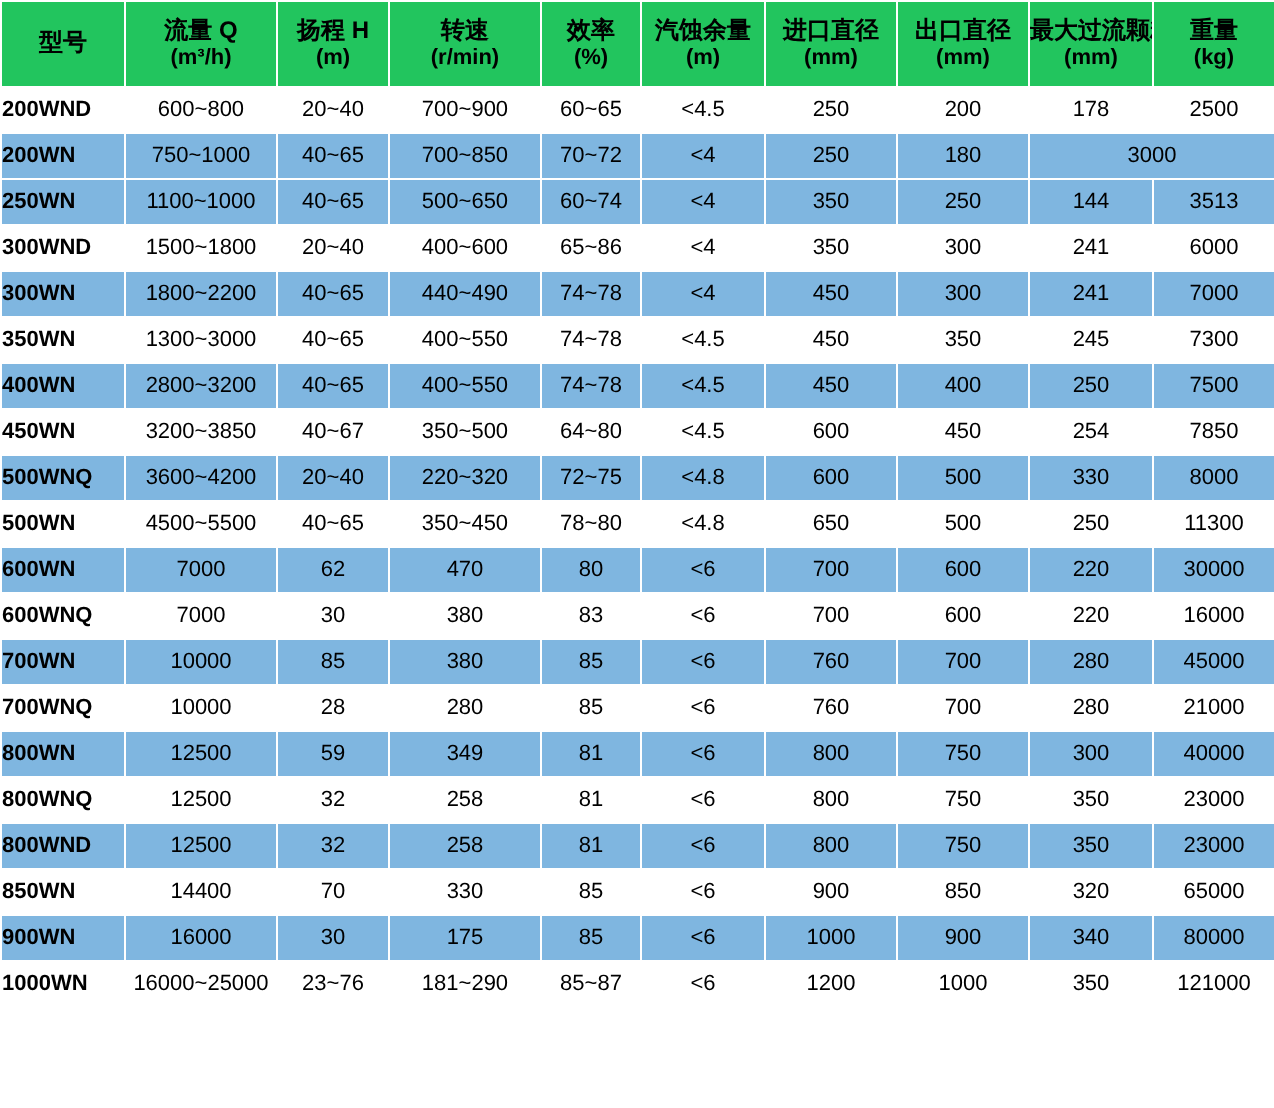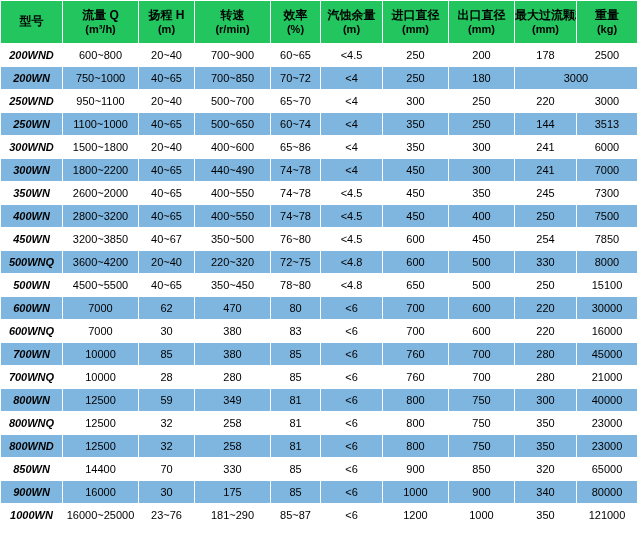--- a/index.html
+++ b/index.html
@@ -48,22 +48,21 @@
     background: #ffffff;
   }
   table.spec-table tbody tr.row-even td {
     background: #7fb6e0;
   }
   table.spec-table tbody td {
     height: 22px;
   }
   table.spec-table tbody td.col-model {
     font-weight: bold;
-    text-align: center;
-    font-style: italic;
+    text-align: left;
   }
   
   col.c0 { width: 62px; }
   col.c1 { width: 76px; }
   col.c2 { width: 56px; }
   col.c3 { width: 76px; }
   col.c4 { width: 50px; }
   col.c5 { width: 62px; }
   col.c6 { width: 66px; }
   col.c7 { width: 66px; }
@@ -146,32 +145,20 @@
         <td class="col-model">200WN</td>
         <td>750~1000</td>
         <td>40~65</td>
         <td>700~850</td>
         <td>70~72</td>
         <td>&lt;4</td>
         <td>250</td>
         <td>180</td>
         <td colspan="2">3000</td>
       </tr>
-      <tr class="row-odd">
-        <td class="col-model">250WND</td>
-        <td>950~1100</td>
-        <td>20~40</td>
-        <td>500~700</td>
-        <td>65~70</td>
-        <td>&lt;4</td>
-        <td>300</td>
-        <td>250</td>
-        <td>220</td>
-        <td>3000</td>
-      </tr>
       <tr class="row-even">
         <td class="col-model">250WN</td>
         <td>1100~1000</td>
         <td>40~65</td>
         <td>500~650</td>
         <td>60~74</td>
         <td>&lt;4</td>
         <td>350</td>
         <td>250</td>
         <td>144</td>
@@ -196,21 +183,21 @@
         <td>440~490</td>
         <td>74~78</td>
         <td>&lt;4</td>
         <td>450</td>
         <td>300</td>
         <td>241</td>
         <td>7000</td>
       </tr>
       <tr class="row-odd">
         <td class="col-model">350WN</td>
-        <td>2600~2000</td>
+        <td>1300~3000</td>
         <td>40~65</td>
         <td>400~550</td>
         <td>74~78</td>
         <td>&lt;4.5</td>
         <td>450</td>
         <td>350</td>
         <td>245</td>
         <td>7300</td>
       </tr>
       <tr class="row-even">
@@ -223,21 +210,21 @@
         <td>450</td>
         <td>400</td>
         <td>250</td>
         <td>7500</td>
       </tr>
       <tr class="row-odd">
         <td class="col-model">450WN</td>
         <td>3200~3850</td>
         <td>40~67</td>
         <td>350~500</td>
-        <td>76~80</td>
+        <td>64~80</td>
         <td>&lt;4.5</td>
         <td>600</td>
         <td>450</td>
         <td>254</td>
         <td>7850</td>
       </tr>
       <tr class="row-even">
         <td class="col-model">500WNQ</td>
         <td>3600~4200</td>
         <td>20~40</td>
@@ -252,21 +239,21 @@
       <tr class="row-odd">
         <td class="col-model">500WN</td>
         <td>4500~5500</td>
         <td>40~65</td>
         <td>350~450</td>
         <td>78~80</td>
         <td>&lt;4.8</td>
         <td>650</td>
         <td>500</td>
         <td>250</td>
-        <td>15100</td>
+        <td>11300</td>
       </tr>
       <tr class="row-even">
         <td class="col-model">600WN</td>
         <td>7000</td>
         <td>62</td>
         <td>470</td>
         <td>80</td>
         <td>&lt;6</td>
         <td>700</td>
         <td>600</td>

